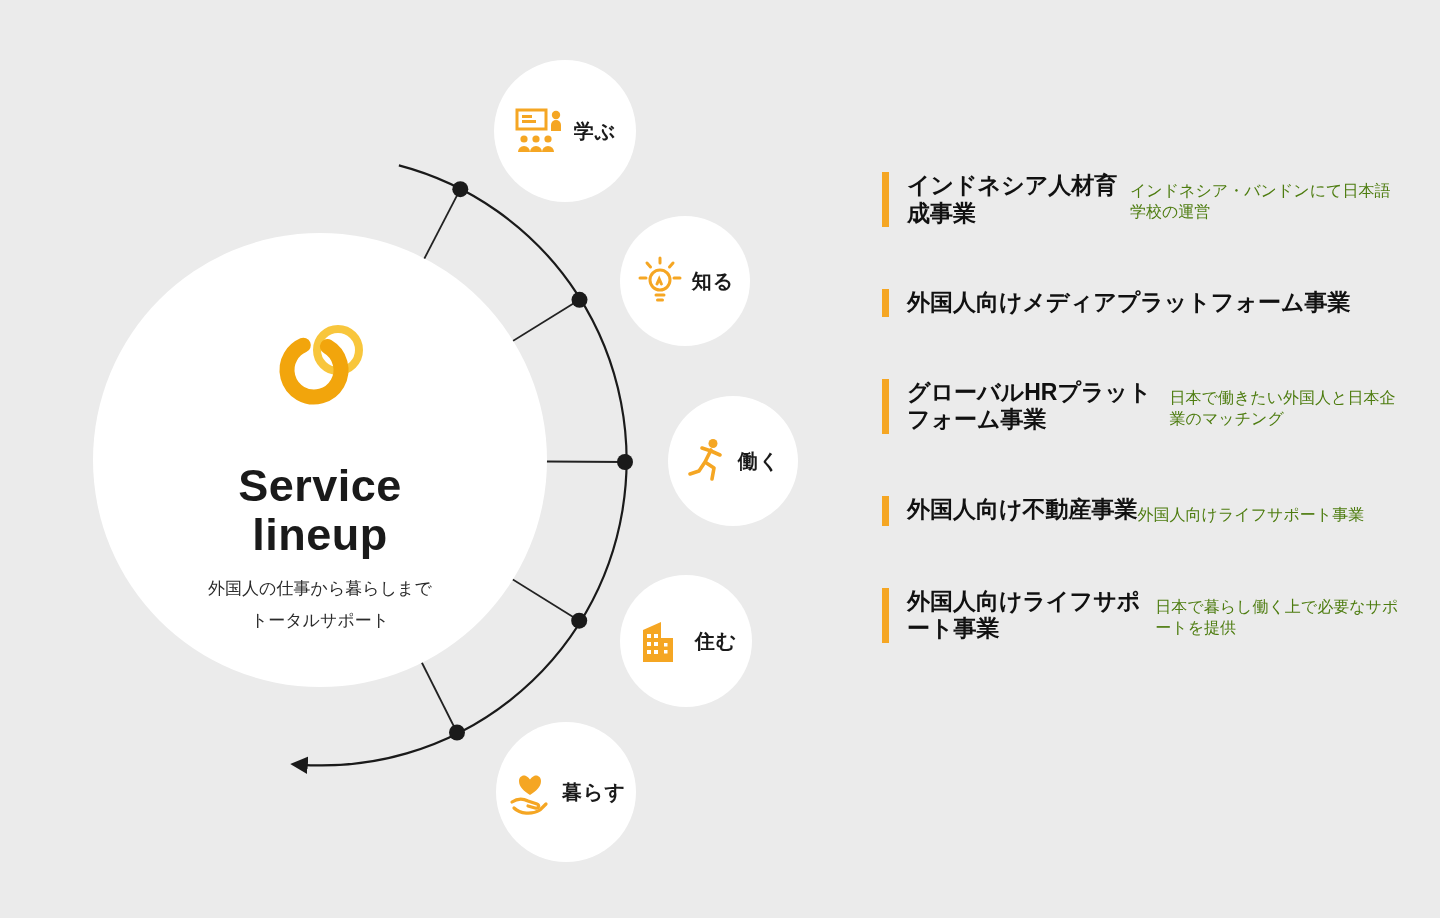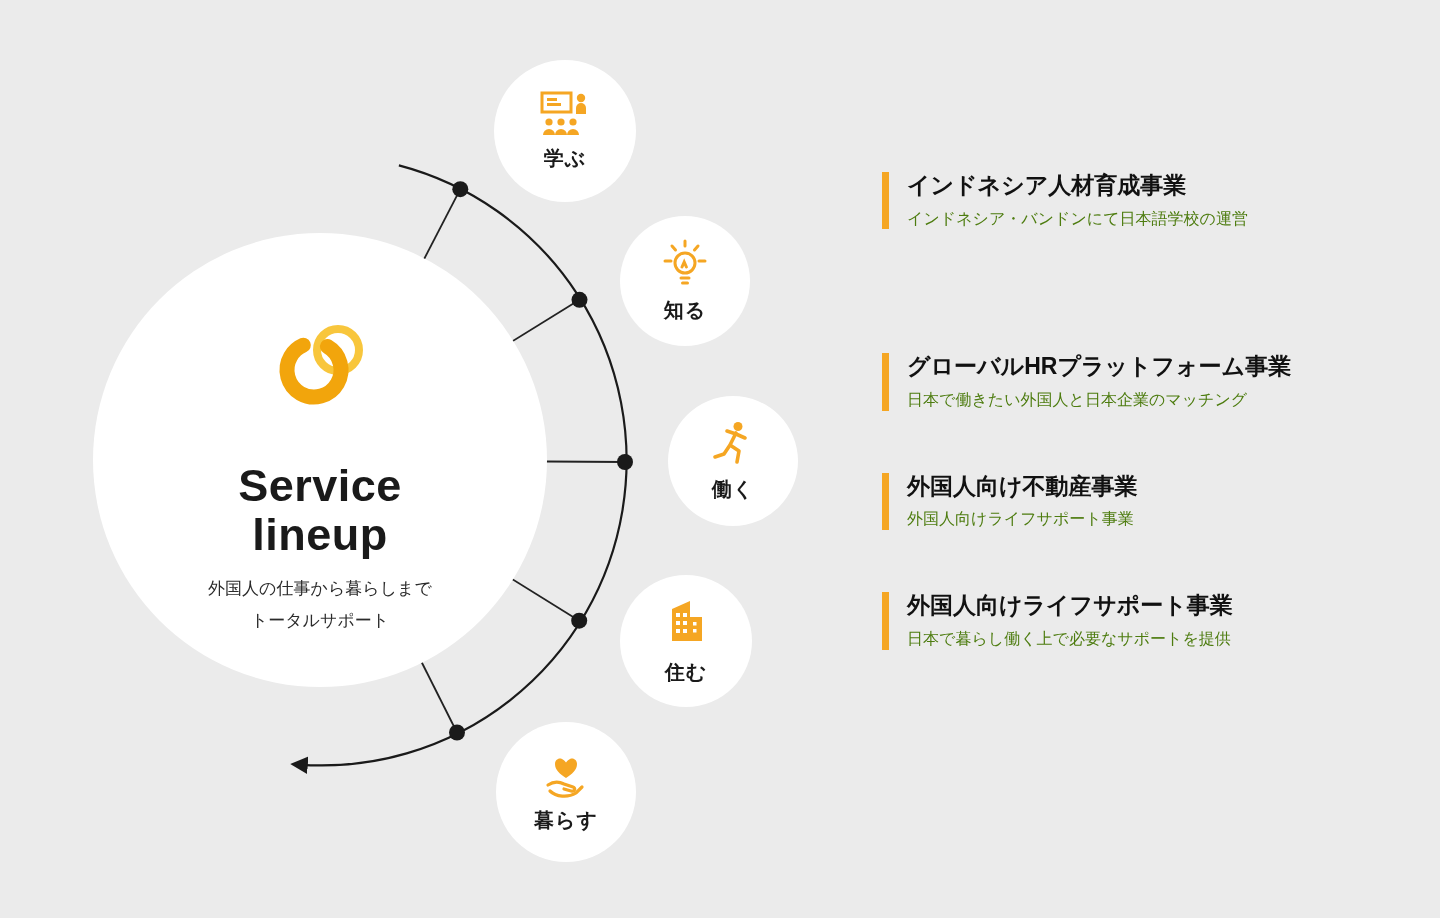--- a/index.html
+++ b/index.html
@@ -5,33 +5,33 @@
   html,body{margin:0;padding:0;}
   body{font-family:"Liberation Sans","DejaVu Sans",sans-serif;background:#EBEBEB;}
   .canvas{position:relative;width:1440px;height:918px;background:#EBEBEB;overflow:hidden;}
   .diagram-svg{position:absolute;left:0;top:0;width:1440px;height:918px;}
 
   .center-text{position:absolute;left:110px;top:318px;width:420px;text-align:center;color:#1a1a1a;}
   .center-logo{display:block;margin:0 auto 10px auto;}
   .center-title{font-size:45px;font-weight:700;line-height:1.08;letter-spacing:.5px;color:#1a1a1a;margin-top:48px;}
   .center-subtitle{margin-top:14px;font-size:17px;line-height:1.85;color:#2b2b2b;}
 
-  .node{position:absolute;background:#fff;border-radius:50%;display:flex;flex-direction:column;
+  .node{position:absolute;background:#fff;border-radius:50%;display:flex;flex-direction:row;
         align-items:center;justify-content:center;gap:8px;}
   .node-label{font-size:20px;font-weight:700;color:#1a1a1a;letter-spacing:1px;}
   .node-1{left:494px;top:60px;width:142px;height:142px;}
   .node-2{left:620px;top:216px;width:130px;height:130px;}
   .node-3{left:668px;top:396px;width:130px;height:130px;}
   .node-4{left:620px;top:575px;width:132px;height:132px;gap:16px;}
   .node-5{left:496px;top:722px;width:140px;height:140px;}
 
   .services{position:absolute;left:882px;top:172px;display:flex;flex-direction:column;gap:62px;width:520px;}
   .service-item{display:flex;gap:18px;}
   .bar{width:7px;background:#F5A623;flex:0 0 7px;}
-  .service-text{display:flex;flex-direction:column;justify-content:center;}
+  .service-text{display:flex;flex-direction:row;justify-content:center;}
   .service-title{font-size:23px;font-weight:700;color:#111;line-height:1.2;}
   .service-desc{margin-top:9px;font-size:16px;color:#4d7c0f;line-height:1.3;}
 </style>
 </head>
 <body>
 
 <div class="canvas">
 
   <svg class="diagram-svg" viewBox="0 0 1440 918">
     <defs>
@@ -157,20 +157,21 @@
       <div class="bar"></div>
       <div class="service-text">
         <div class="service-title">インドネシア人材育成事業</div>
         <div class="service-desc">インドネシア・バンドンにて日本語学校の運営</div>
       </div>
     </div>
 
     <div class="service-item">
       <div class="bar"></div>
       <div class="service-text">
+        <div class="service-title">外国人向けメディアプラットフォーム事業</div>
       </div>
     </div>
 
     <div class="service-item">
       <div class="bar"></div>
       <div class="service-text">
         <div class="service-title">グローバルHRプラットフォーム事業</div>
         <div class="service-desc">日本で働きたい外国人と日本企業のマッチング</div>
       </div>
     </div>

